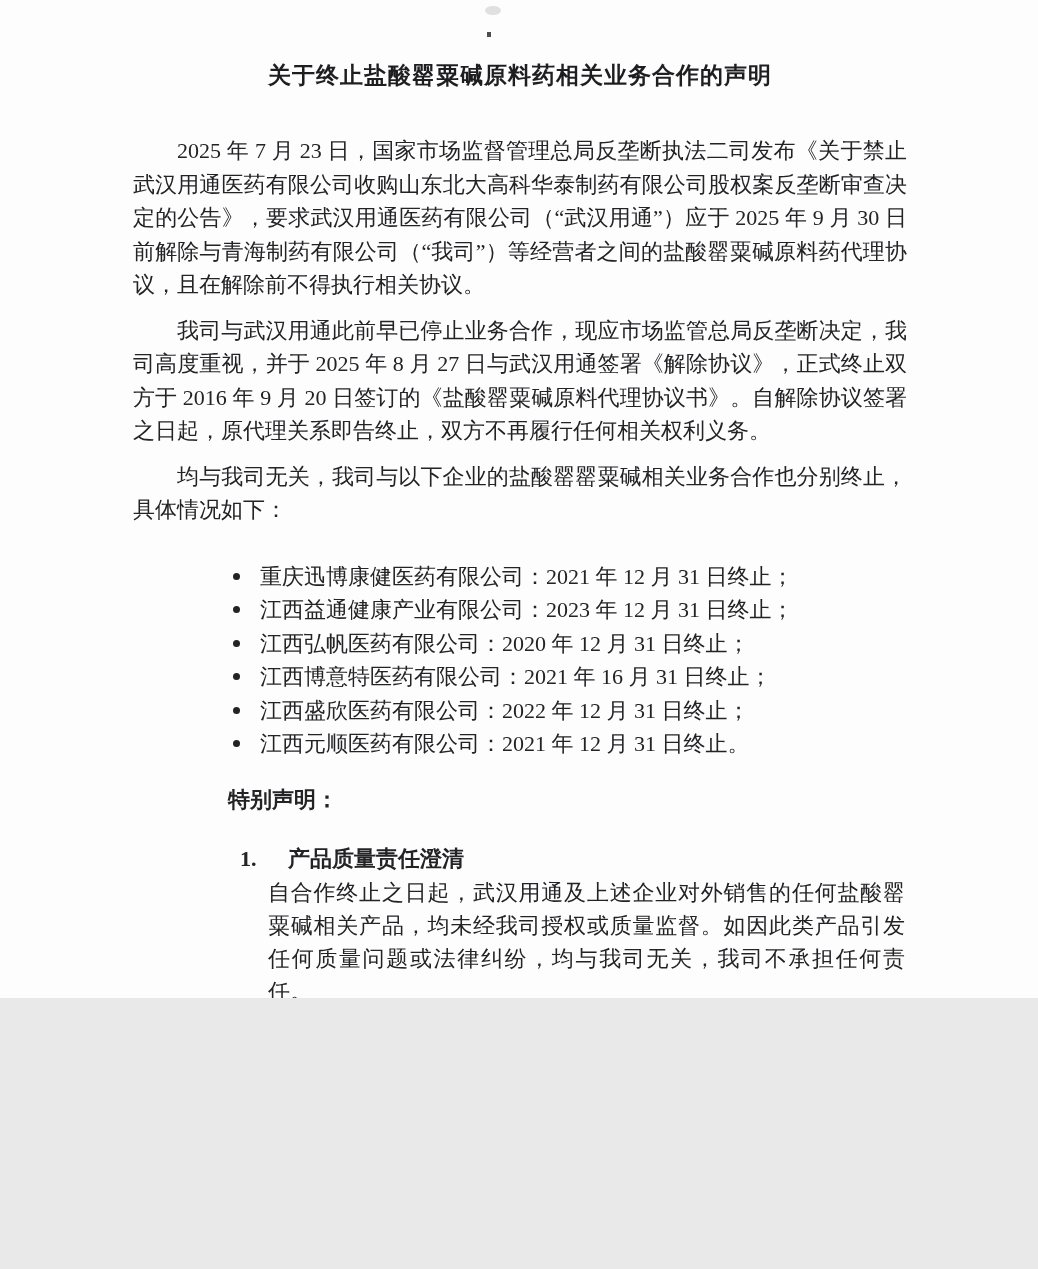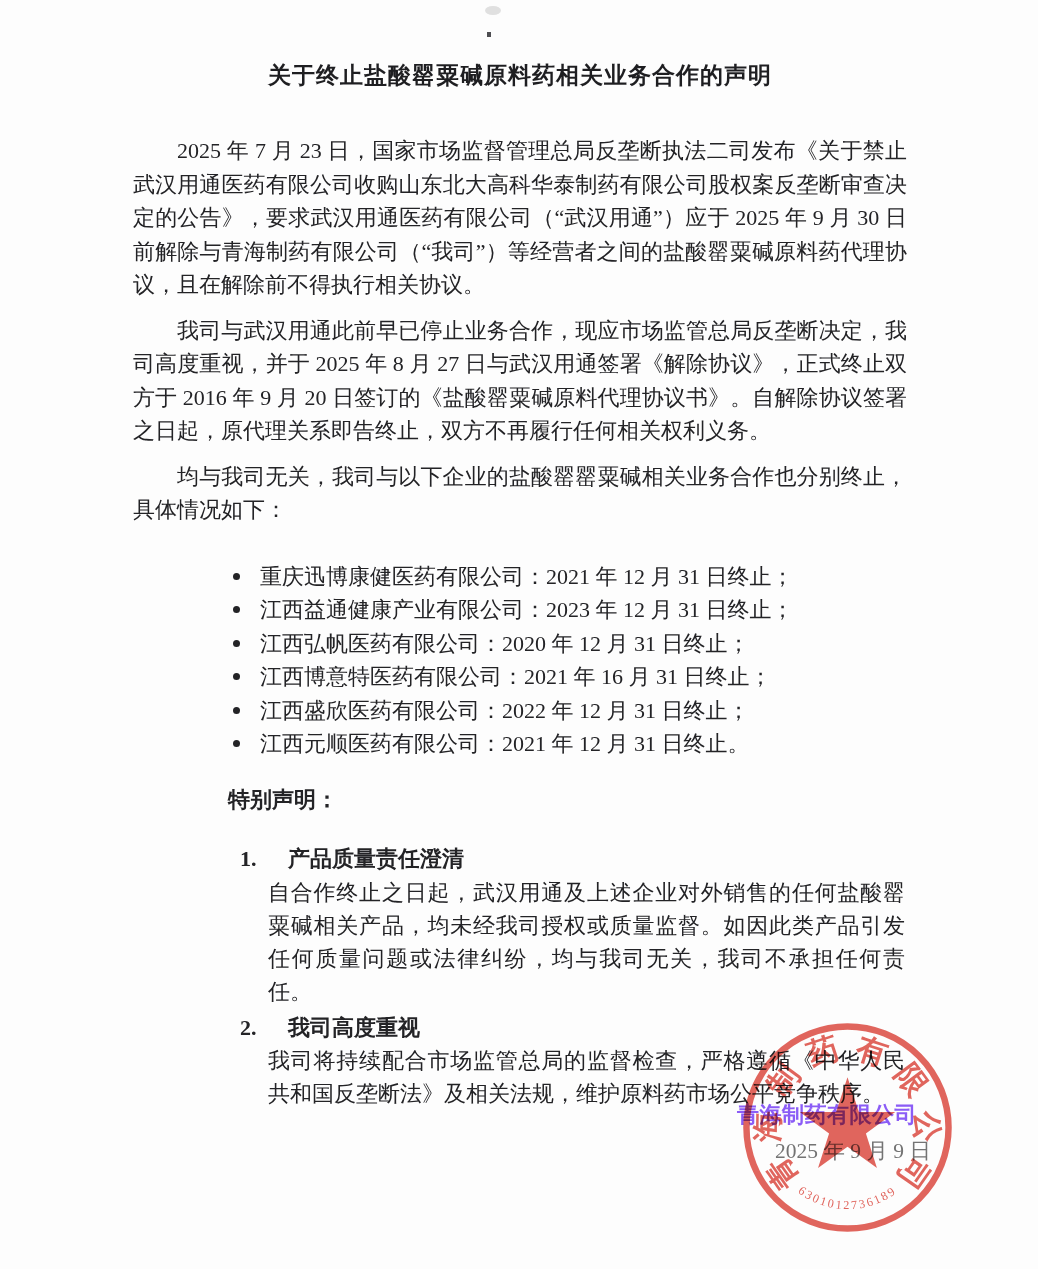--- a/index.html
+++ b/index.html
@@ -1,20 +1,20 @@
 <!DOCTYPE html>
 <html><head>
 <meta charset="utf-8">
 <style>
   * { margin: 0; padding: 0; box-sizing: border-box; }
   html, body { background: #e9e9e9; }
   .page {
     position: relative;
     width: 1038px;
-    height: 1269px;
+    height: 998px;
     margin: 0 auto;
     background: #fdfdfd;
     overflow: hidden;
     font-family: "Liberation Serif", "DejaVu Serif", serif;
     color: #232326;
   }
   .content {
     position: absolute;
     left: 133px;
     top: 0;

